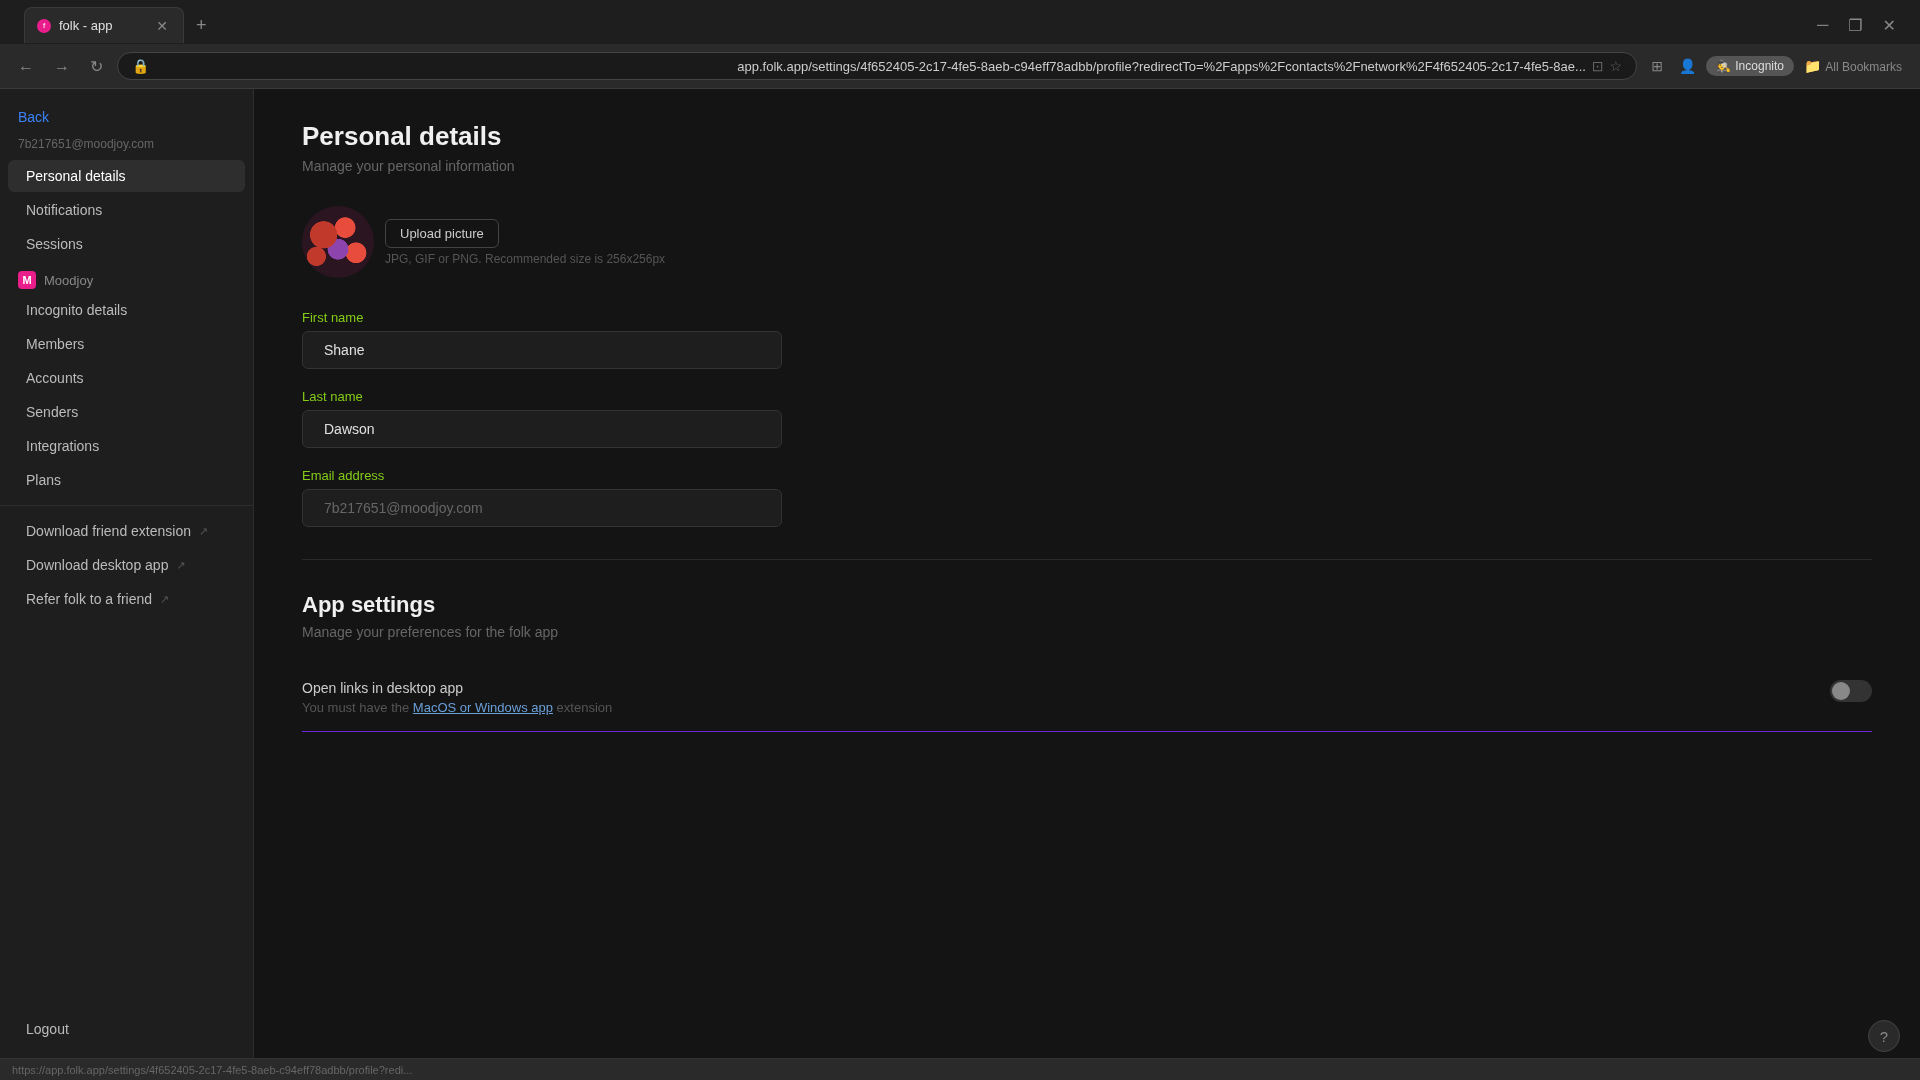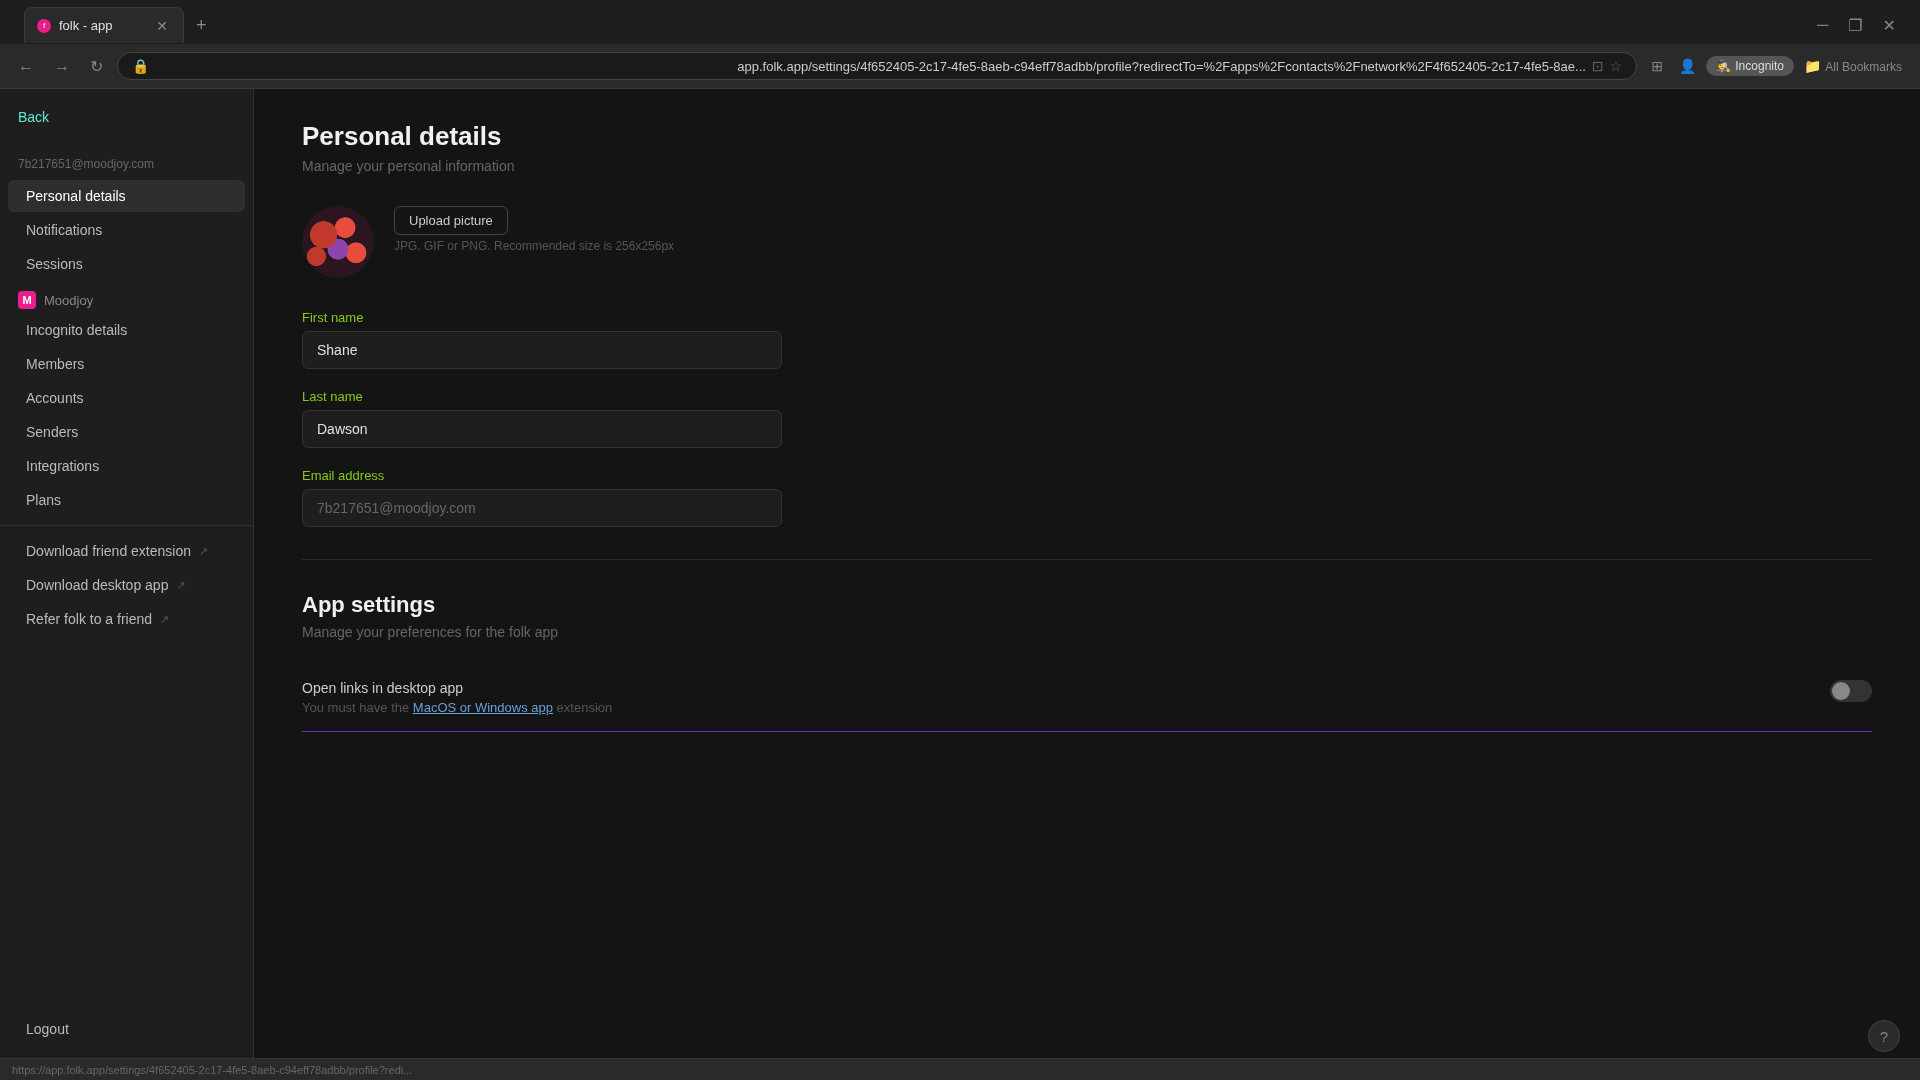--- a/index.html
+++ b/index.html
@@ -29,50 +29,50 @@
     .incognito-badge { background: #555; color: #ddd; font-size: 12px; padding: 3px 10px; border-radius: 12px; display: flex; align-items: center; gap: 4px; }
 
     
     .status-bar { background: #2a2a2a; border-top: 1px solid #333; padding: 2px 12px; font-size: 11px; color: #666; flex-shrink: 0; height: 22px; display: flex; align-items: center; }
 
     
     .main-layout { display: flex; flex: 1; overflow: hidden; }
 
     
     .sidebar { width: 254px; background: #1e1e1e; border-right: 1px solid #2e2e2e; display: flex; flex-direction: column; padding: 12px 0; flex-shrink: 0; overflow-y: auto; }
-    .sidebar-back { padding: 8px 18px; font-size: 14px; color: #5eead4; cursor: pointer; margin-bottom: 20px; }
+    .sidebar-back { padding: 8px 18px; font-size: 14px; color: #3b82f6; cursor: pointer; margin-bottom: 0; }
     .sidebar-email { padding: 4px 18px 8px; font-size: 12px; color: #666; }
     .sidebar-item { padding: 8px 18px; font-size: 14px; color: #bbb; cursor: pointer; border-radius: 6px; margin: 1px 8px; display: flex; align-items: center; gap: 8px; }
     .sidebar-item.active { background: #2e2e2e; color: #fff; }
     .sidebar-section-header { padding: 10px 18px 4px; display: flex; align-items: center; gap: 8px; }
     .workspace-badge { width: 18px; height: 18px; background: #e91e8c; border-radius: 4px; display: flex; align-items: center; justify-content: center; font-size: 11px; color: white; font-weight: bold; }
     .workspace-name { font-size: 13px; color: #888; font-weight: 500; }
     .sidebar-divider { height: 1px; background: #2e2e2e; margin: 8px 0; }
     .ext-icon { font-size: 11px; color: #555; }
 
     
     .content { flex: 1; background: #141414; overflow-y: auto; padding: 32px 48px; }
     .page-title { font-size: 26px; font-weight: 600; color: #f0f0f0; margin-bottom: 6px; }
     .page-subtitle { font-size: 14px; color: #666; margin-bottom: 32px; }
 
-    .avatar-section { display: flex; gap: 20px; margin-bottom: 32px; }
+    .avatar-section { display: flex; align-items: center; gap: 11px; margin-bottom: 32px; }
     .avatar-pattern { width: 72px; height: 72px; border-radius: 50%; background: 
       radial-gradient(circle at 30% 40%, #c0392b 20%, transparent 21%),
       radial-gradient(circle at 60% 30%, #e74c3c 15%, transparent 16%),
       radial-gradient(circle at 50% 60%, #8e44ad 18%, transparent 19%),
       radial-gradient(circle at 20% 70%, #c0392b 12%, transparent 13%),
       radial-gradient(circle at 75% 65%, #e74c3c 14%, transparent 15%),
       #2a1520; }
     .upload-btn { background: transparent; border: 1px solid #444; color: #ccc; padding: 6px 14px; border-radius: 6px; font-size: 13px; cursor: pointer; }
     .avatar-hint { font-size: 12px; color: #555; margin-top: 4px; }
 
     .form-section { max-width: 480px; }
     .field-group { margin-bottom: 20px; }
     .field-label { font-size: 13px; color: #84cc16; margin-bottom: 6px; }
-    .field-input { width: 100%; background: #1e1e1e; border: 1px solid #333; border-radius: 6px; padding: 10px 14px; font-size: 14px; color: #e0e0e0; outline: none; }
+    .field-input { width: 100%; background: #1e1e1e; border: 1px solid #333; border-radius: 6px; padding: 10px 21px; font-size: 14px; color: #e0e0e0; outline: none; }
     .field-input.disabled { color: #666; cursor: not-allowed; }
 
     .section-divider { border: none; border-top: 1px solid #2a2a2a; margin: 32px 0; }
     .app-settings-title { font-size: 22px; font-weight: 600; color: #f0f0f0; margin-bottom: 6px; }
     .app-settings-subtitle { font-size: 14px; color: #666; margin-bottom: 24px; }
 
     .setting-row { display: flex; align-items: flex-start; justify-content: space-between; padding: 16px 0; border-bottom: 1px solid #6d28d9; }
     .setting-info .setting-name { font-size: 14px; color: #ccc; margin-bottom: 4px; }
     .setting-info .setting-desc { font-size: 13px; color: #555; }
     .setting-info .setting-link { color: #6a9fd8; text-decoration: underline; cursor: pointer; }

